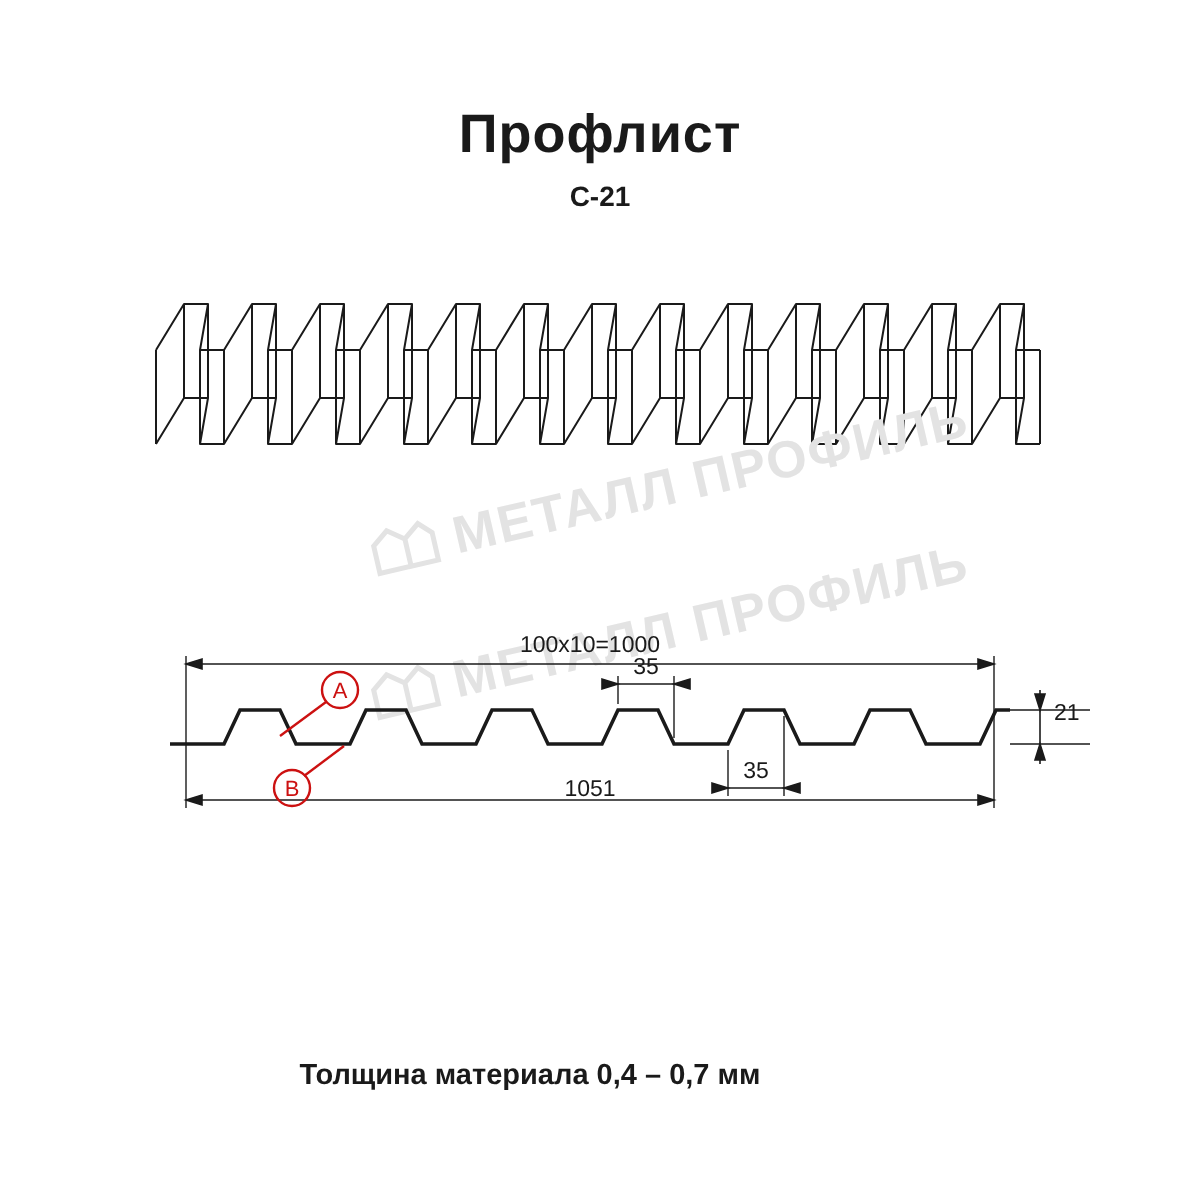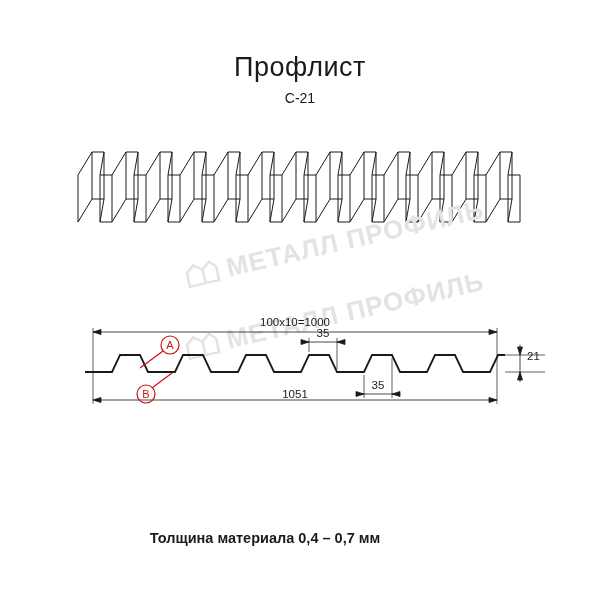--- a/index.html
+++ b/index.html
@@ -20,32 +20,32 @@
     width: 600px;
     height: 600px;
   }
   .title {
     position: absolute;
     top: 52px;
     left: 0;
     width: 600px;
     text-align: center;
     font-size: 27px;
-    font-weight: normal;
+    font-weight: bold;
     letter-spacing: 0.5px;
     color: #1a1a1a;
   }
   .subtitle {
     position: absolute;
     top: 90px;
     left: 0;
     width: 600px;
     text-align: center;
     font-size: 14px;
-    font-weight: normal;
+    font-weight: bold;
     color: #1a1a1a;
   }
   .footer {
     position: absolute;
     top: 530px;
     left: 0;
     width: 530px;
     text-align: center;
     font-size: 14.5px;
     font-weight: bold;

